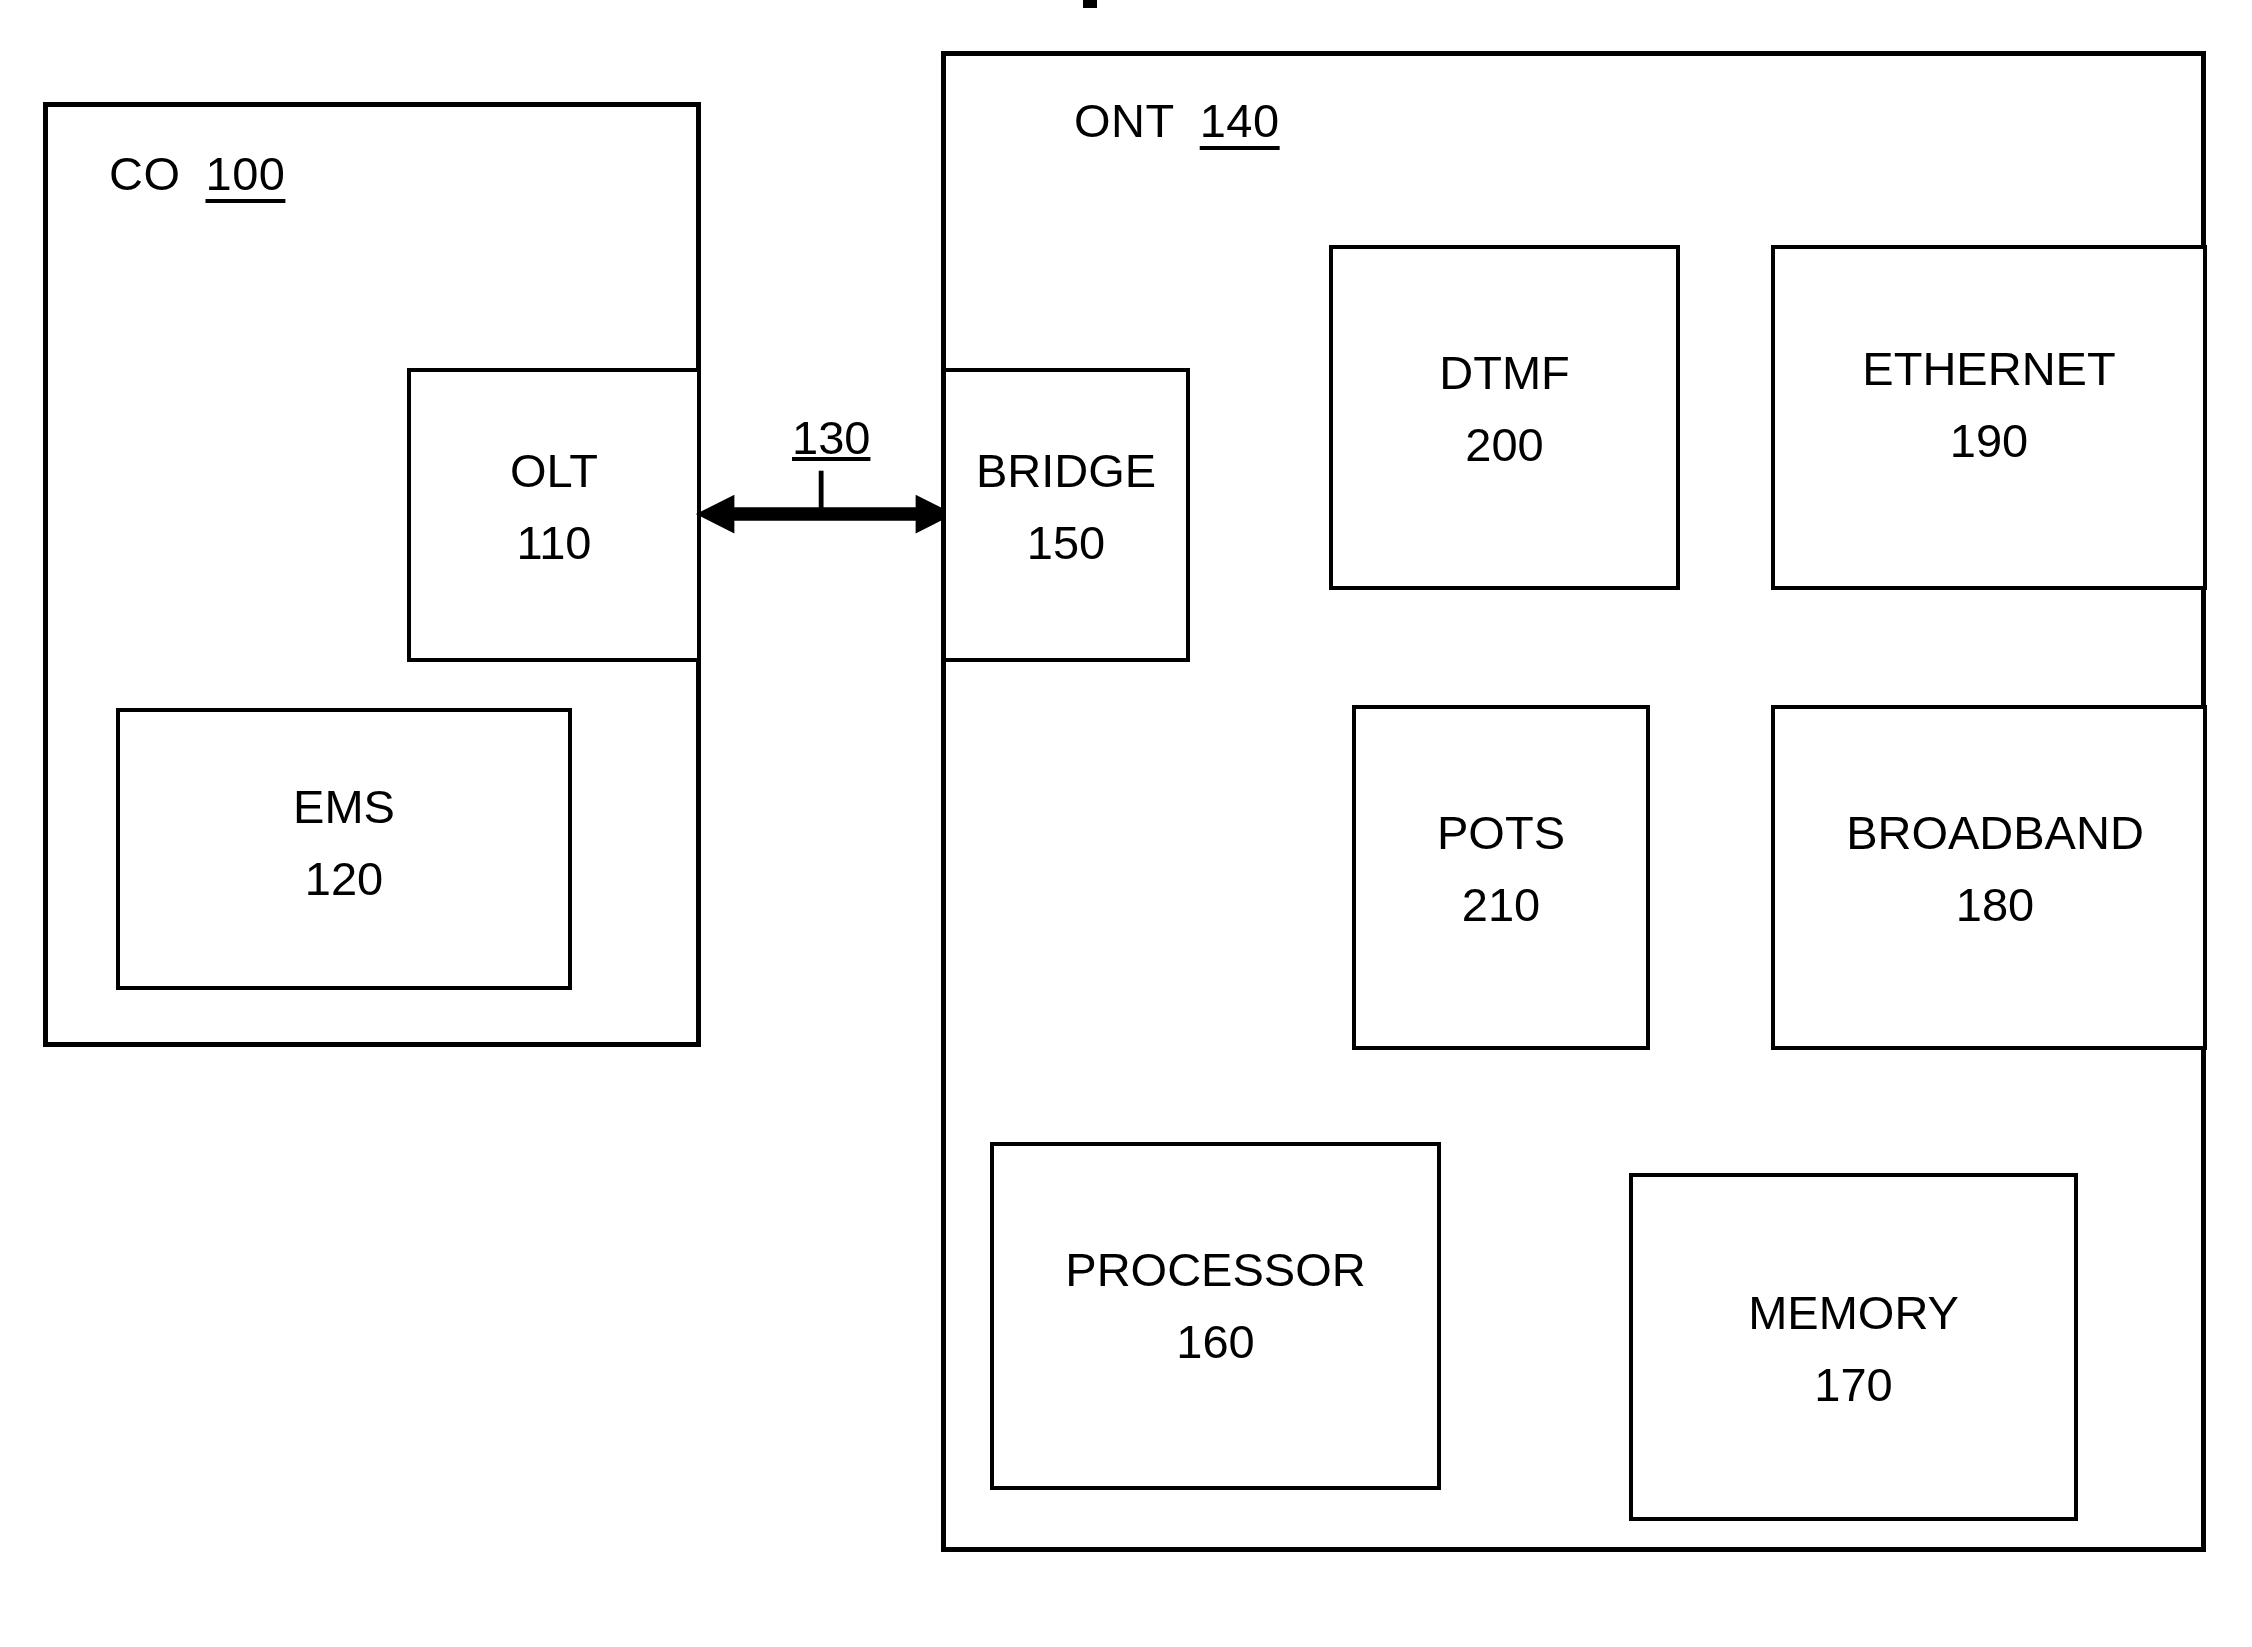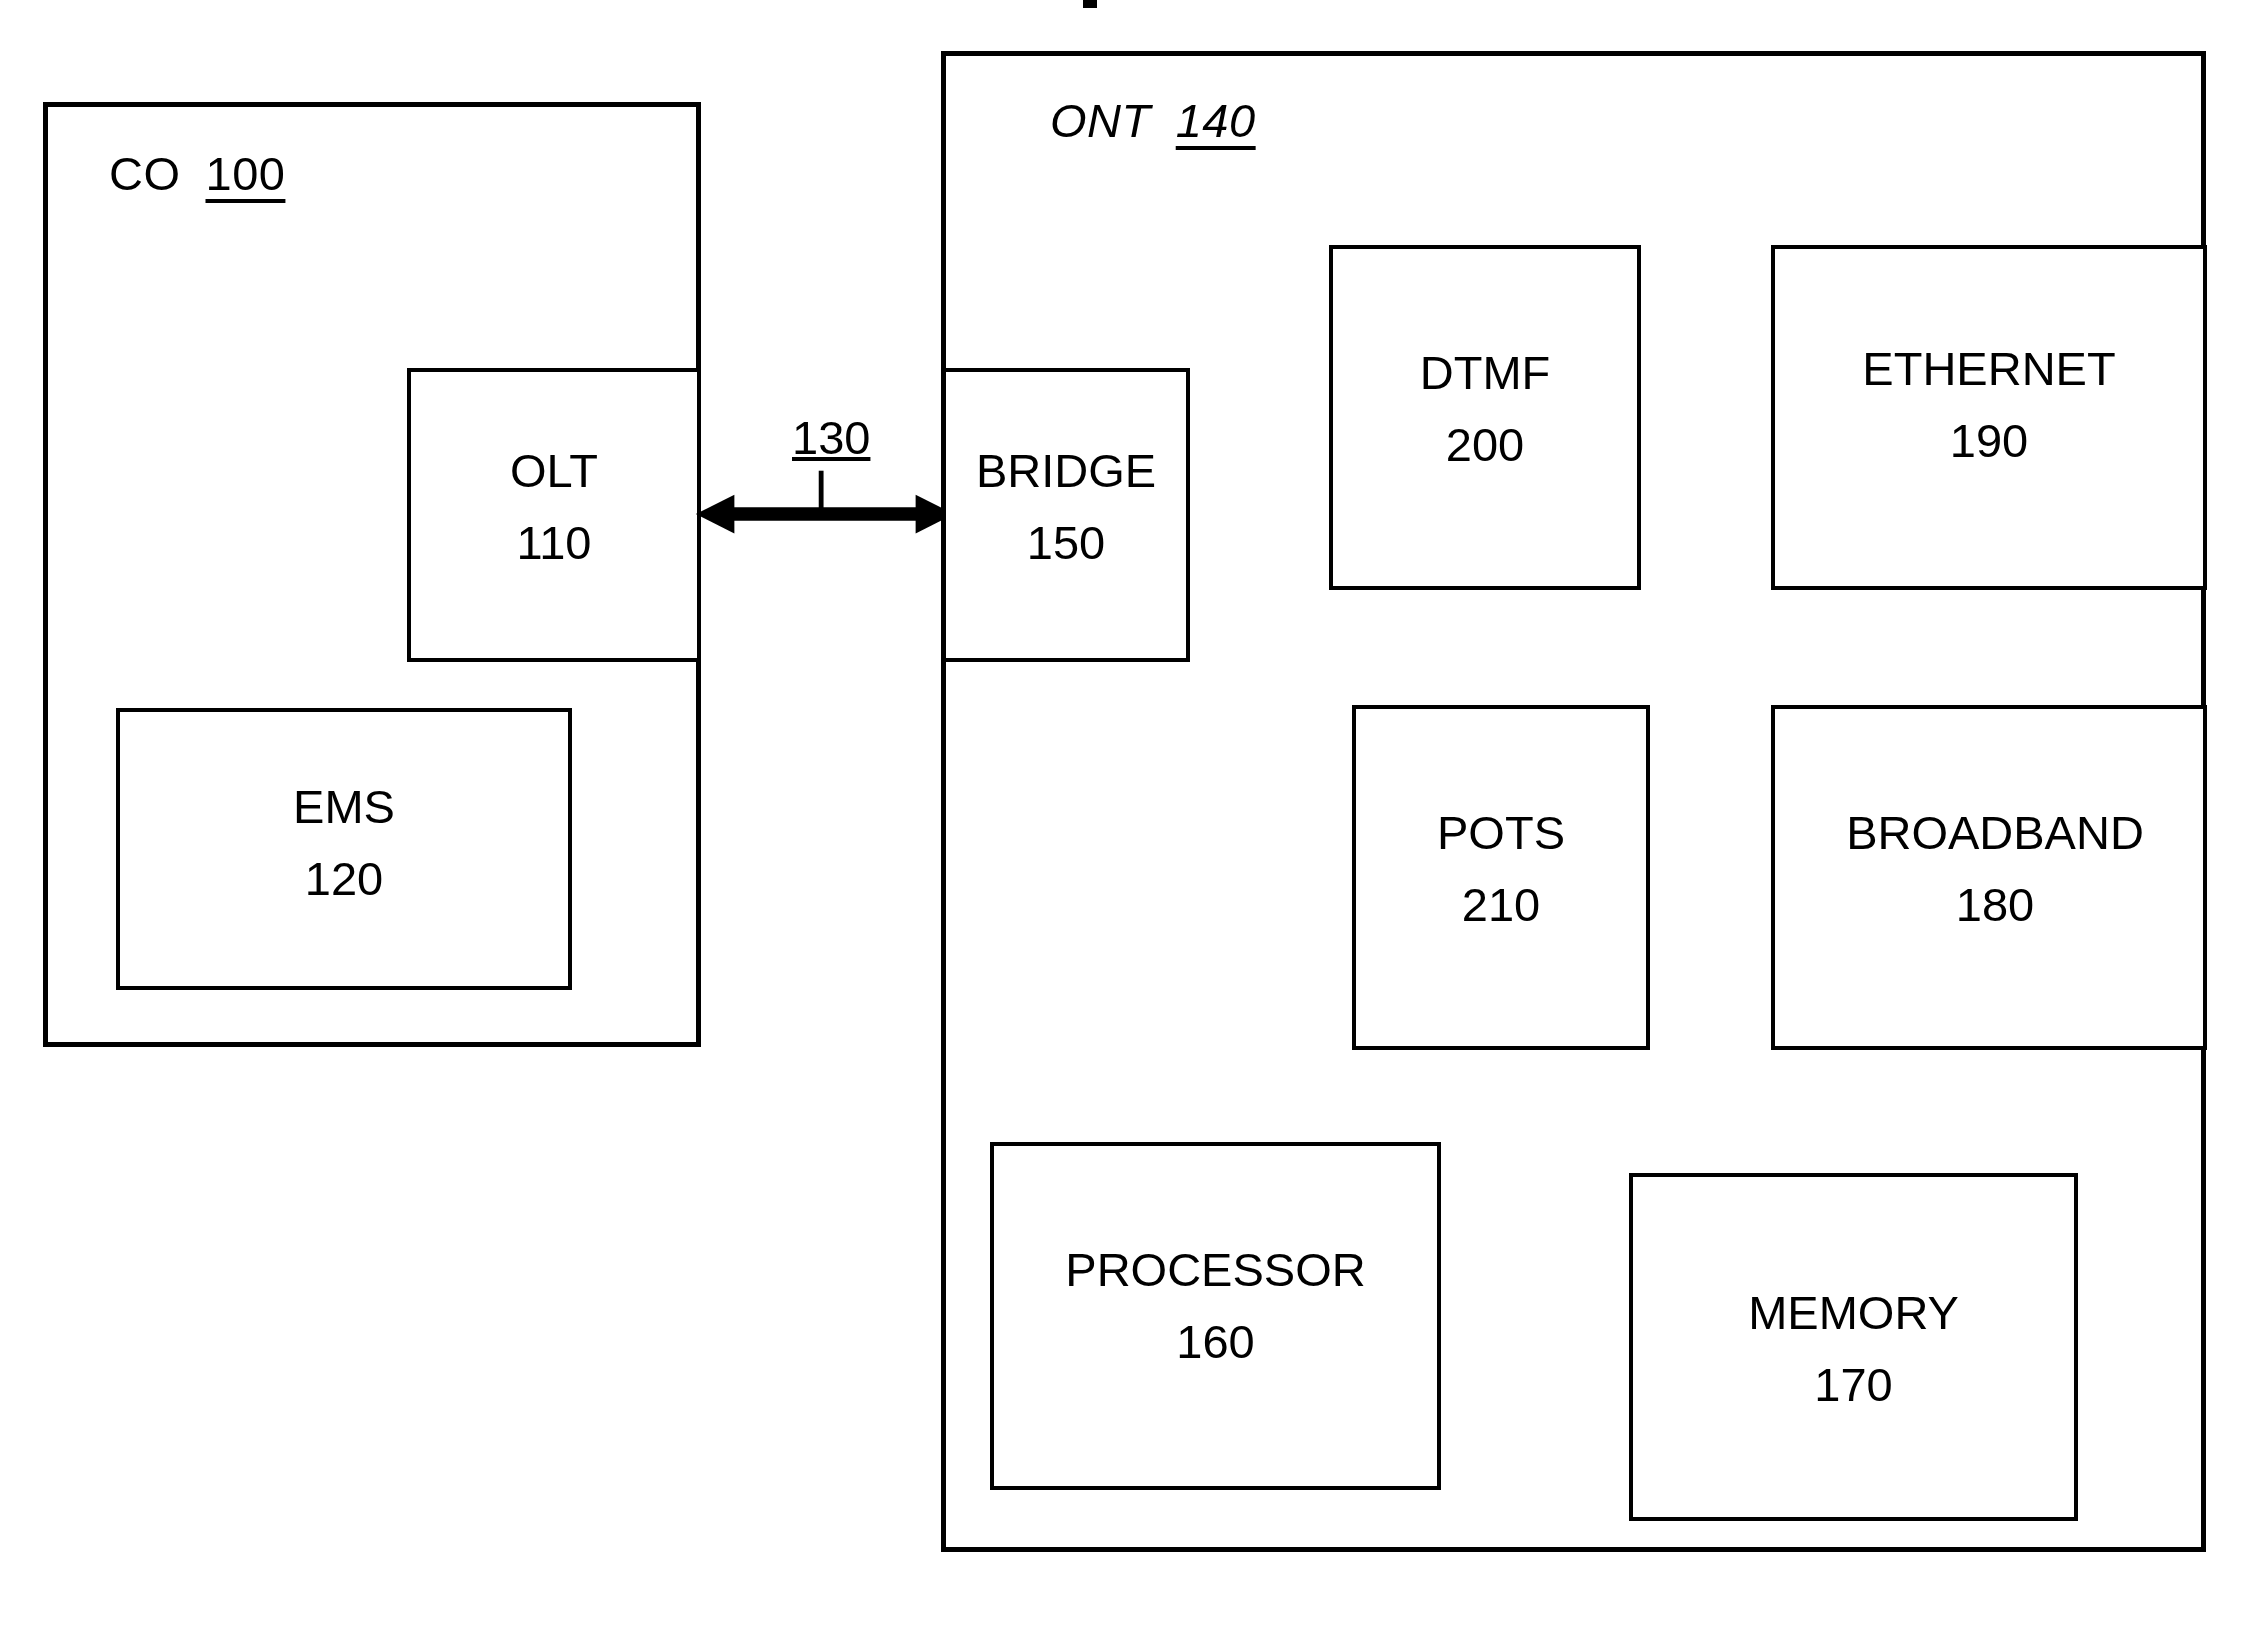--- a/index.html
+++ b/index.html
@@ -116,32 +116,32 @@
     <line x1="136" y1="17" x2="136" y2="60" stroke="#000000" stroke-width="5"></line>
 
     <line x1="28" y1="62" x2="252" y2="62" stroke="#000000" stroke-width="14"></line>
     <polygon points="6,62 46,42 46,82" fill="#000000"></polygon>
     <polygon points="274,62 234,42 234,82" fill="#000000"></polygon>
   </svg>
   <div id="link-label" style="left:792px; top:414px;">130</div>
 
   <div class="block outer" style="left:941px; top:51px; width:1265px; height:1501px;">
   </div>
-  <div class="container-title" style="left:1050px; top:97px;font-style:italic;">
+  <div class="container-title" style="left:1074px; top:97px;">
     <span>ONT</span><span class="ref">140</span>
   </div>
 
   <div class="block inner" style="left:942px; top:368px; width:248px; height:294px;">
     <div class="blocklabel" style="top:75px;">
       <span class="name">BRIDGE</span>
       <span class="num">150</span>
     </div>
   </div>
 
-  <div class="block inner" style="left:1329px; top:245px; width:312px; height:345px;">
+  <div class="block inner" style="left:1329px; top:245px; width:351px; height:345px;">
     <div class="blocklabel" style="top:100px;">
       <span class="name">DTMF</span>
       <span class="num">200</span>
     </div>
   </div>
 
   <div class="block inner" style="left:1771px; top:245px; width:436px; height:345px;">
     <div class="blocklabel" style="top:96px;">
       <span class="name">ETHERNET</span>
       <span class="num">190</span>

